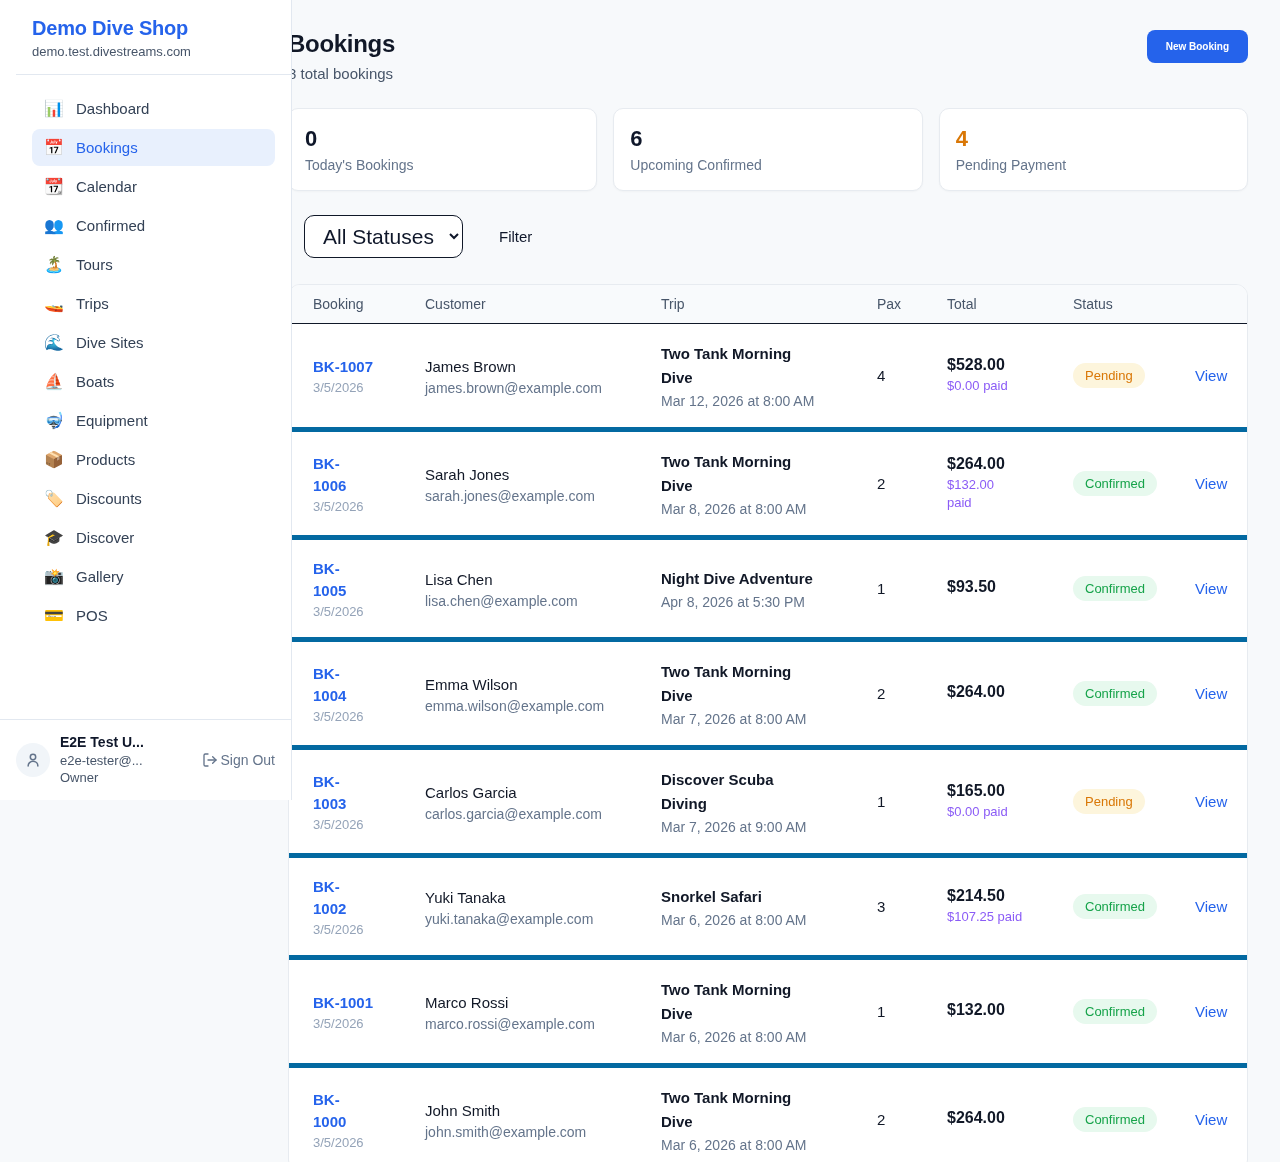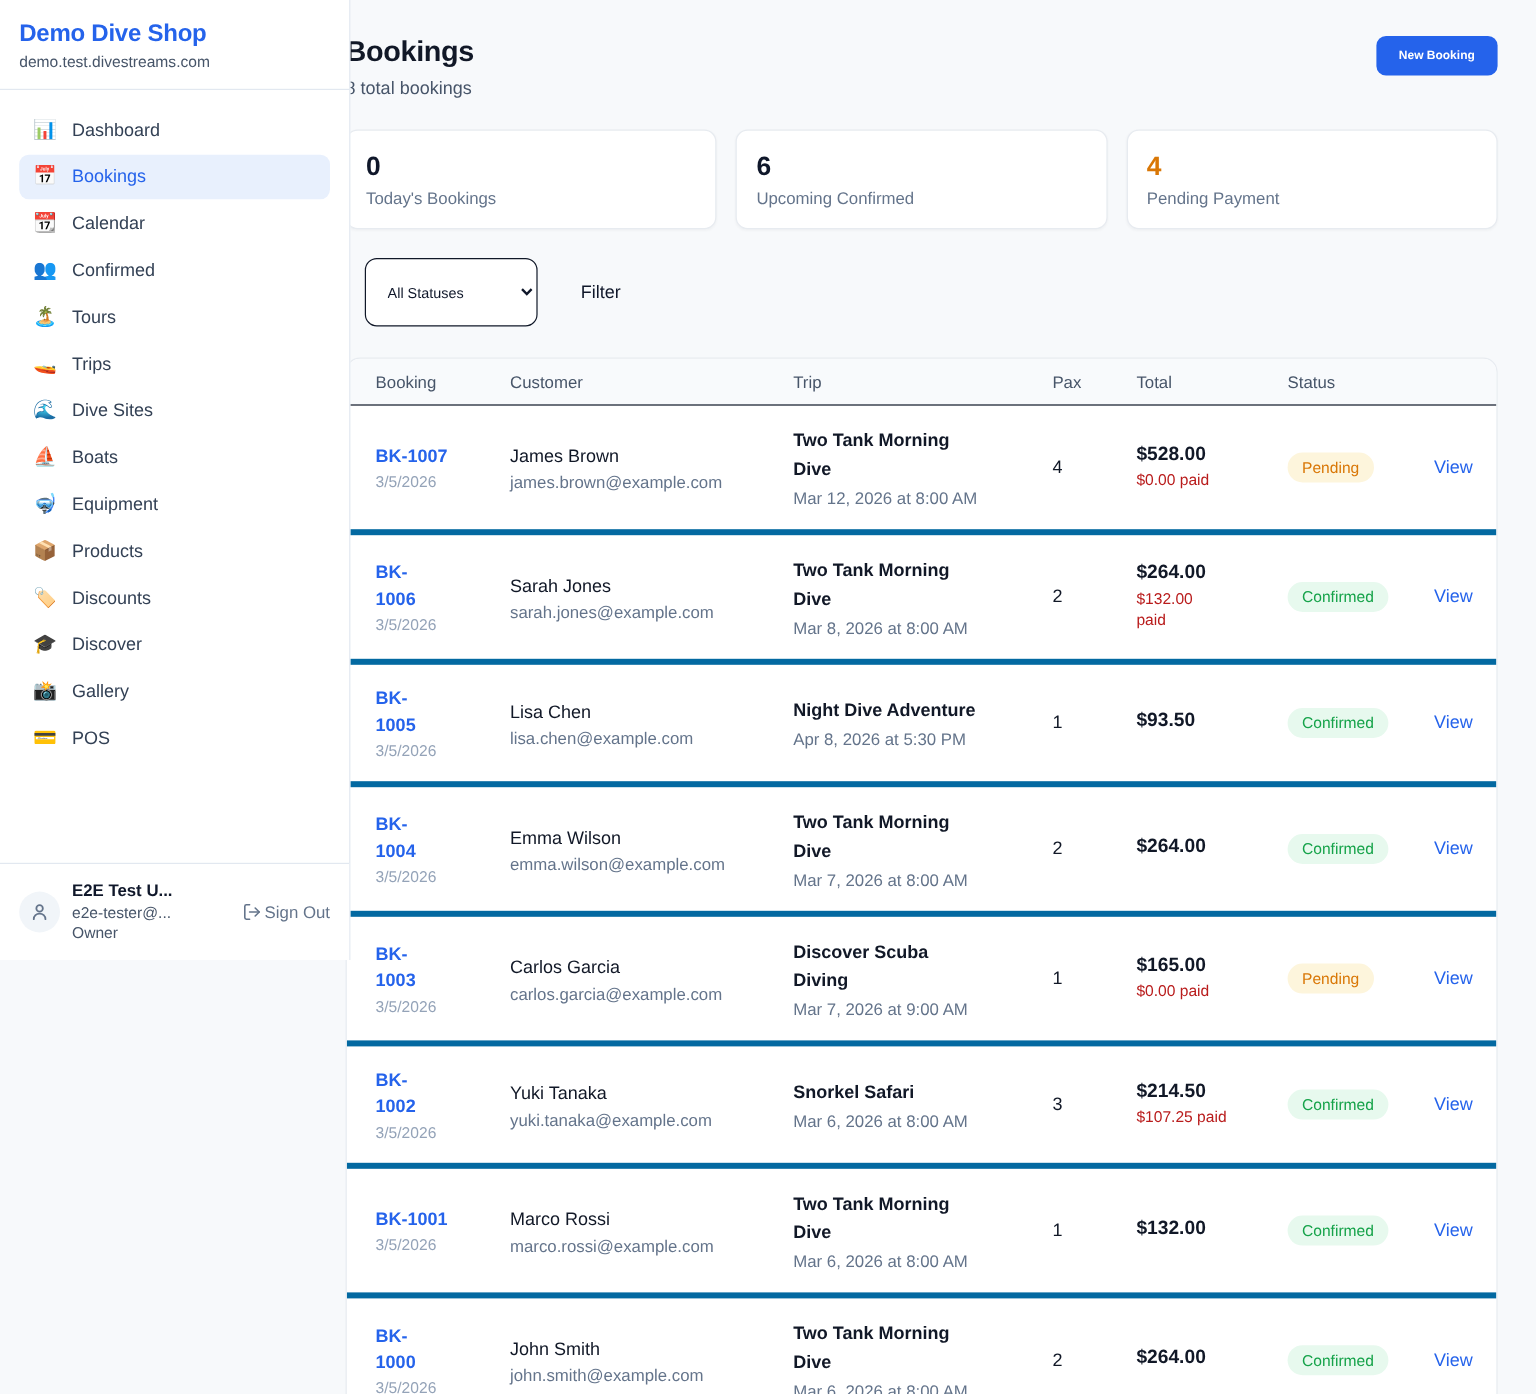--- a/index.html
+++ b/index.html
@@ -4,21 +4,21 @@
 <style>
   * { margin:0; padding:0; box-sizing:border-box; }
   html,body { width:1280px; height:1162px; }
   body {
     font-family:"Liberation Sans","DejaVu Sans",sans-serif;
     background:#f7f9fb; color:#0f172a; overflow:hidden; position:relative;
   }
   
   .sidebar {
     position:absolute; left:0; top:0; width:292px; height:800px;
-    background:#ffffff; border-right:1px solid #e2e8f0;
+    background:#ffffff; border-right:1px solid #e2e8f0;padding-left:16px;
   }
   .brand { padding:17px 16px 15px; border-bottom:1px solid #e2e8f0; }
   .brand-name { font-size:20px; font-weight:700; color:#2563eb; letter-spacing:-0.2px; }
   .brand-domain { font-size:13px; color:#475569; margin-top:4px; }
   .nav { padding:15px 16px; }
   .nav-item {
     display:flex; align-items:center; gap:12px;
     padding:10px 12px; border-radius:8px; margin-bottom:2px;
     font-size:15px; color:#334155; cursor:pointer;
   }
@@ -55,22 +55,22 @@
   .stat-value { font-size:22px; font-weight:700; color:#0f172a; }
   .stat-value.warn { color:#d97706; }
   .stat-label { font-size:14px; color:#64748b; margin-top:5px; }
   .controls { display:flex; align-items:center; margin-bottom:26px; }
   .search-input {
     flex:1; height:43px; border:1px solid #101828; border-radius:10px;
     padding:0 15px; font-size:15px; color:#0f172a; background:#fff; font-family:inherit;
   }
   .search-input::placeholder { color:#94a3b8; }
   .status-select {
-    height:57px; margin-left:16px; border:1px solid #101828; border-radius:10px;
-    padding:0 12px 0 14px; font-size:12px; color:#0f172a; background:#fff; font-family:inherit;
+    height:43px; margin-left:16px; border:1px solid #101828; border-radius:10px;
+    padding:0 12px 0 14px; font-size:21px; color:#0f172a; background:#fff; font-family:inherit;
     min-width:144px;
   }
   .filter-btn { background:none; border:none; font-size:15px; color:#0f172a;
                 margin-left:26px; padding:6px 10px; cursor:pointer; font-family:inherit; }
   
   .table-card { background:#fff; border:1px solid #e7ebf0; border-radius:12px; overflow:hidden; }
   .trow {
     display:grid;
     grid-template-columns:112px 236px 216px 70px 126px 122px minmax(34px,1fr);
     align-items:center; padding:18px 24px; border-bottom:5px solid #0369a1;
@@ -79,21 +79,21 @@
   .thead { background:#f8fafc; padding:11px 24px; border-bottom:1px solid #101828; }
   .thead .th { font-size:14px; font-weight:500; color:#475569; }
   .bk-id { font-size:15px; font-weight:600; color:#2563eb; line-height:22px; white-space:pre-line; cursor:pointer; }
   .bk-date { font-size:13px; color:#94a3b8; margin-top:2px; }
   .cust-name { font-size:15px; color:#111827; line-height:22px; }
   .cust-email { font-size:14px; color:#64748b; margin-top:2px; }
   .trip-name { font-size:15px; font-weight:600; color:#111827; line-height:24px; white-space:pre-line; }
   .trip-dt { font-size:14px; color:#64748b; margin-top:3px; }
   .pax { font-size:15px; color:#111827; }
   .total-amt { font-size:16px; font-weight:700; color:#111827; }
-  .total-paid { font-size:13px; color:#b91c1c; margin-top:3px; white-space:pre-line; line-height:18px; }
+  .total-paid { font-size:13px; color:#8b5cf6; margin-top:3px; white-space:pre-line; line-height:18px; }
   .badge {
     display:inline-block; padding:5px 12px; border-radius:999px;
     font-size:13px; font-weight:500;
   }
   .badge[data-status="pending"]   { background:#fdf5dc; color:#d97706; }
   .badge[data-status="confirmed"] { background:#e7f9ee; color:#16a34a; }
   .view-link { font-size:15px; font-weight:500; color:#2563eb; cursor:pointer; white-space:nowrap; }
 </style>
 </head>
 <body>

